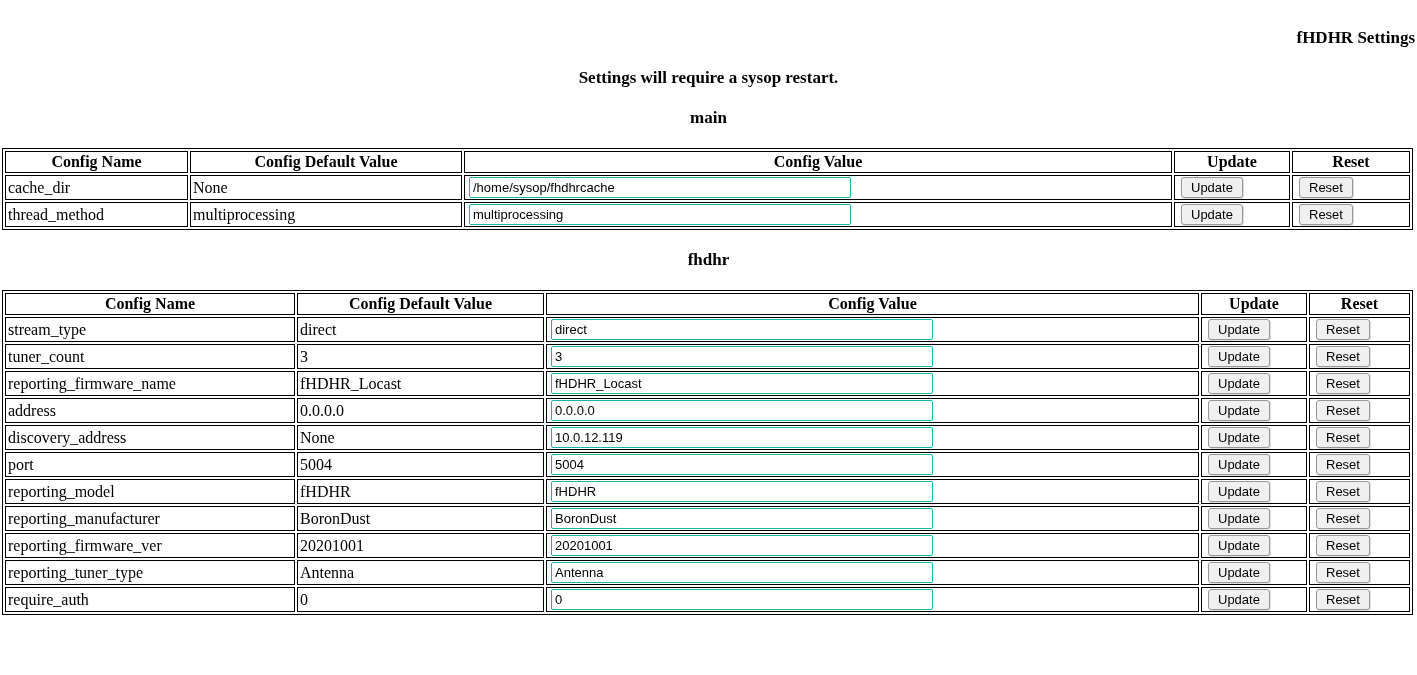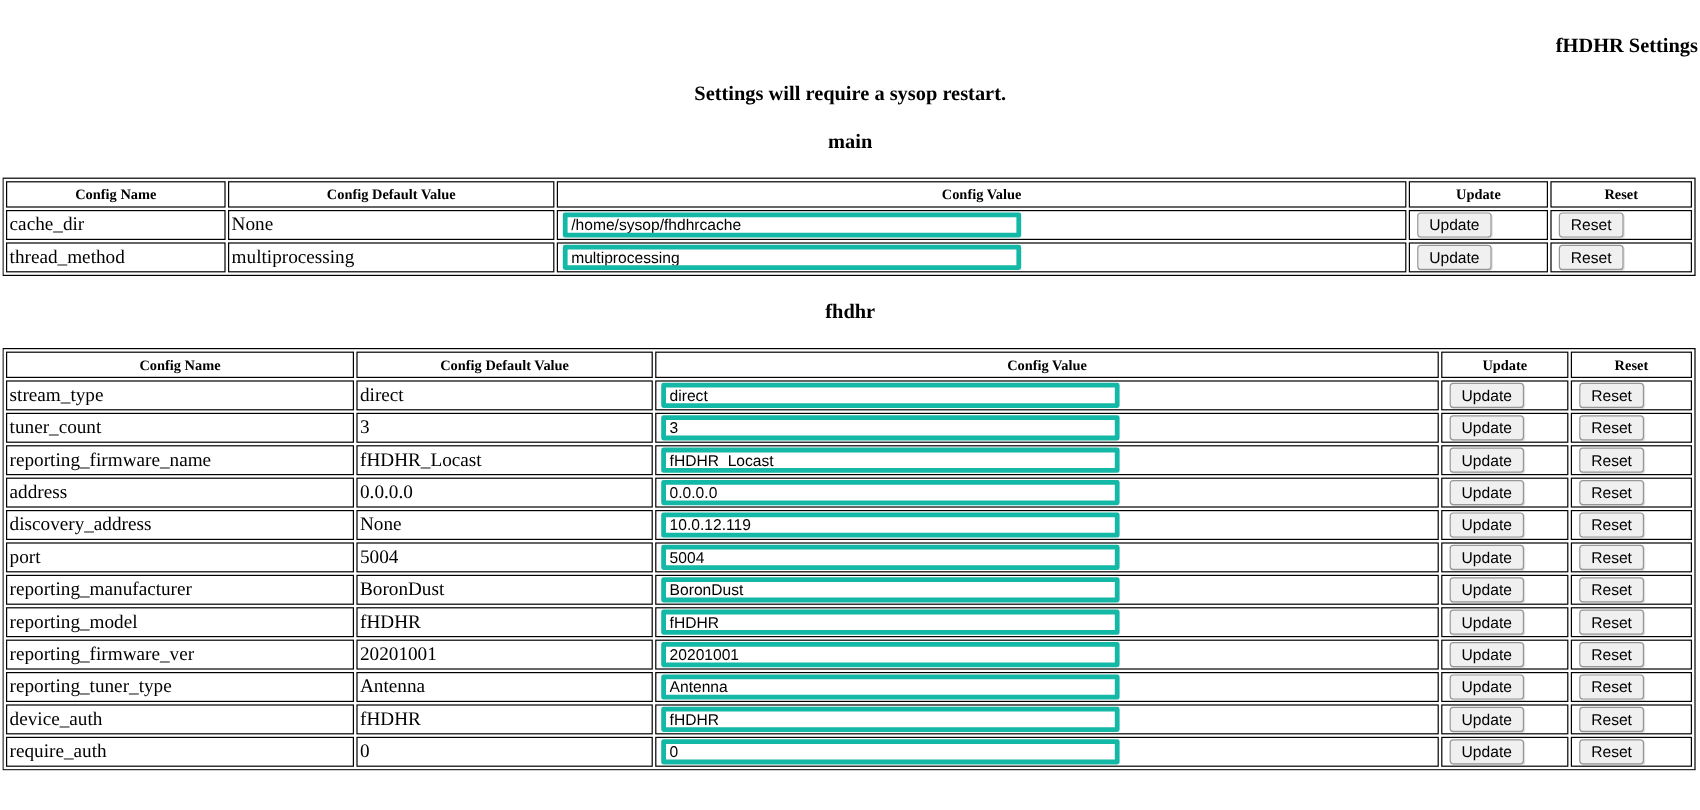--- a/index.html
+++ b/index.html
@@ -31,21 +31,21 @@
   }
   table.config-table th,
   table.config-table td {
     border: 1px solid #000000;
     overflow: hidden;
     white-space: nowrap;
     vertical-align: middle;
   }
   table.config-table th {
     font-weight: bold;
-    font-size: 12px;
+    font-size: 16px;
     height: 20px;
     padding: 0 2px;
   }
   table.config-table td {
     height: 23px;
     padding: 0 2px;
     text-align: left;
     font-size: 16px;
   }
 
@@ -58,21 +58,21 @@
   .t2 .c-name    { width: 290px; }
   .t2 .c-default { width: 247px; }
   .t2 .c-value   { width: 653px; }
   .t2 .c-update  { width: 106px; }
 
   input.config-value-input {
     box-sizing: border-box;
     width: 382px;
     height: 21px;
     margin-left: 2px;
-    border: 4px solid #14b8a6;
+    border: 1px solid #14b8a6;
     border-radius: 2px;
     padding: 1px 3px;
     background: #ffffff;
     color: #000000;
     font-family: "Liberation Sans", sans-serif;
     font-size: 13px;
     vertical-align: middle;
   }
   button.form-button {
     box-sizing: border-box;
@@ -277,56 +277,56 @@
     <td>
       <button type="button" class="form-button">Update</button>
     </td>
     <td>
       <button type="button" class="form-button">Reset</button>
     </td>
   </tr>
 
   <tr>
     <td>
+      <span>reporting_model</span>
+    </td>
+    <td>
+      <span>fHDHR</span>
+    </td>
+    <td>
+      <input type="text" class="config-value-input" value="fHDHR" style="">
+    </td>
+    <td>
+      <button type="button" class="form-button">Update</button>
+    </td>
+    <td>
+      <button type="button" class="form-button">Reset</button>
+    </td>
+  </tr>
+
+  <tr>
+    <td>
       <span>reporting_manufacturer</span>
     </td>
     <td>
       <span>BoronDust</span>
     </td>
     <td>
       <input type="text" class="config-value-input" value="BoronDust" style="">
     </td>
     <td>
       <button type="button" class="form-button">Update</button>
     </td>
     <td>
       <button type="button" class="form-button">Reset</button>
     </td>
   </tr>
 
   <tr>
     <td>
-      <span>reporting_model</span>
-    </td>
-    <td>
-      <span>fHDHR</span>
-    </td>
-    <td>
-      <input type="text" class="config-value-input" value="fHDHR" style="">
-    </td>
-    <td>
-      <button type="button" class="form-button">Update</button>
-    </td>
-    <td>
-      <button type="button" class="form-button">Reset</button>
-    </td>
-  </tr>
-
-  <tr>
-    <td>
       <span>reporting_firmware_ver</span>
     </td>
     <td>
       <span>20201001</span>
     </td>
     <td>
       <input type="text" class="config-value-input" value="20201001" style="">
     </td>
     <td>
       <button type="button" class="form-button">Update</button>
@@ -347,37 +347,20 @@
       <input type="text" class="config-value-input" value="Antenna" style="">
     </td>
     <td>
       <button type="button" class="form-button">Update</button>
     </td>
     <td>
       <button type="button" class="form-button">Reset</button>
     </td>
   </tr>
 
-  <tr>
-    <td>
-      <span>device_auth</span>
-    </td>
-    <td>
-      <span>fHDHR</span>
-    </td>
-    <td>
-      <input type="text" class="config-value-input" value="fHDHR" style="">
-    </td>
-    <td>
-      <button type="button" class="form-button">Update</button>
-    </td>
-    <td>
-      <button type="button" class="form-button">Reset</button>
-    </td>
-  </tr>
 
   <tr>
     <td>
       <span>require_auth</span>
     </td>
     <td>
       <span>0</span>
     </td>
     <td>
       <input type="text" class="config-value-input" value="0" style="">

